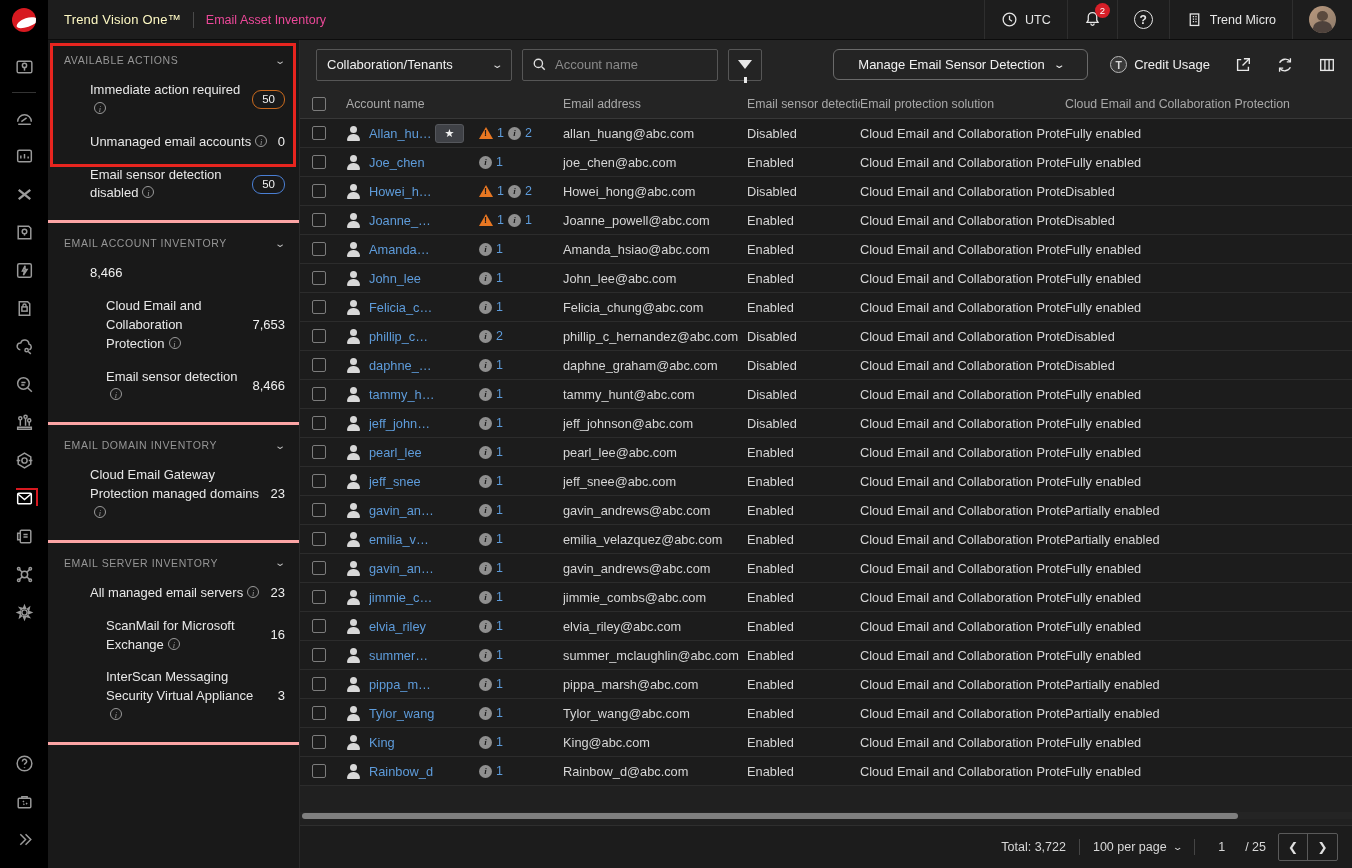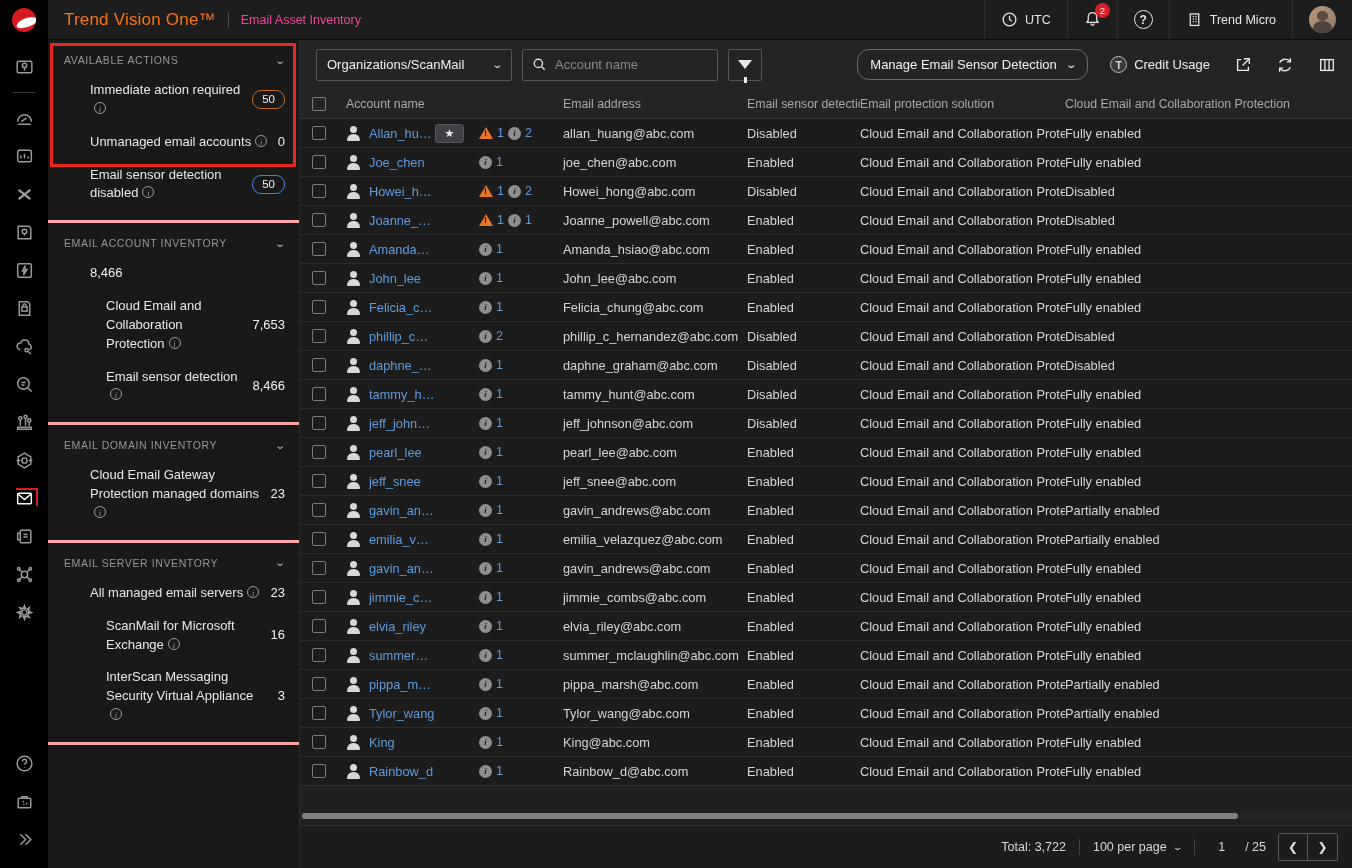--- a/index.html
+++ b/index.html
@@ -18,21 +18,21 @@
   .rail-item svg { width:21px; height:21px; stroke:#9a9a9a; fill:none; stroke-width:1.4; }
   .rail-item.active svg { stroke:#fff; }
   .rail-item.active .active-mark { position:absolute; width:22px; height:18px; border-top:2px solid #d71920;
     border-right:2px solid #d71920; top:9px; left:16px; }
   .rail-sep { width:24px; height:1px; background:#333; margin:6px 0; }
   .rail-bottom { margin-top:auto; display:flex; flex-direction:column; align-items:center; padding-bottom:10px; }
 
   
   .topbar { position:absolute; left:48px; top:0; right:0; height:40px; background:#1d1d1d;
     display:flex; align-items:center; border-bottom:1px solid #0c0c0c; z-index:25; }
-  .product-name { font-size:17px; color:#f97316; margin-left:16px; letter-spacing:.2px; }
+  .product-name { font-size:13px; color:#fef9c3; margin-left:16px; letter-spacing:.2px; }
   .tb-sep { width:1px; height:16px; background:#4a4a4a; margin:0 12px; }
   .page-title { font-size:12.5px; color:#ec4899; }
   .topbar-right { margin-left:auto; display:flex; align-items:center; height:100%; }
   .tb-group { display:flex; align-items:center; padding:0 16px; height:100%; border-left:1px solid #2e2e2e;
     font-size:12.5px; color:#e6e6e6; cursor:pointer; }
   .tb-group svg { width:17px; height:17px; stroke:#e6e6e6; fill:none; stroke-width:1.5; }
   .tb-label { margin-left:7px; }
   .bell-wrap { position:relative; }
   .badge-red { position:absolute; top:-7px; right:-9px; background:#d71f28; color:#fff; font-size:9.5px;
     min-width:15px; height:15px; border-radius:8px; display:flex; align-items:center; justify-content:center; padding:0 3px; }
@@ -72,21 +72,21 @@
   .select-box { width:196px; padding:0 10px; font-size:13px; color:#f0f0f0; }
   .select-box .chev { margin-left:auto; color:#ddd; font-size:10px; transform:scaleX(1.5); }
   .search-box { width:196px; margin-left:10px; padding:0 9px; }
   .search-box svg { width:15px; height:15px; stroke:#e0e0e0; fill:none; stroke-width:1.8; }
   .search-ph { margin-left:8px; font-size:13px; color:#8a8a8a; }
   .icon-btn32 { width:34px; justify-content:center; margin-left:10px; }
   .funnel { width:0; height:0; border-left:7px solid transparent; border-right:7px solid transparent;
     border-top:9px solid #e8e8e8; position:relative; }
   .funnel::after { content:""; position:absolute; left:-1.5px; top:8px; width:3px; height:6px; background:#e8e8e8; }
   .toolbar-right { margin-left:auto; display:flex; align-items:center; }
-  .btn-outline { height:31px; border:1px solid #6a6a6a; border-radius:12px; padding:0 12px; display:flex;
+  .btn-outline { height:31px; border:1px solid #6a6a6a; border-radius:6px; padding:0 24px; display:flex;
     align-items:center; font-size:13px; color:#f2f2f2; cursor:pointer; background:transparent; }
   .btn-outline .chev { margin-left:10px; font-size:10px; transform:scaleX(1.5); }
   .credit { display:flex; align-items:center; margin-left:22px; font-size:13px; color:#f0f0f0; cursor:pointer; }
   .t-coin { width:17px; height:17px; border-radius:50%; border:1.5px solid #b8b8b8; color:#d8d8d8; font-size:10.5px;
     font-weight:bold; display:flex; align-items:center; justify-content:center; margin-right:7px; background:#3a3a3a; }
   .tool-ic { margin-left:24px; cursor:pointer; display:flex; }
   .tool-ic svg { width:18px; height:18px; stroke:#e8e8e8; fill:none; stroke-width:1.5; }
 
   
   .tablewrap { position:absolute; left:0; top:49px; right:0; bottom:55px; overflow:hidden; }
@@ -365,21 +365,21 @@
       <div class="sb-item indent">
         <span class="sb-label">InterScan Messaging Security Virtual Appliance<span class="info-i">i</span></span>
         <span class="sb-count">3</span>
       </div>
     </div>
   </div>
 
 <div class="main">
   <div class="toolbar">
     <div class="select-box">
-      <span>Organizations/ScanMail</span>
+      <span>Collaboration/Tenants</span>
       <span class="chev">⌄</span>
     </div>
     <div class="search-box">
       <svg viewBox="0 0 20 20">
           <circle cx="8.5" cy="8.5" r="5.5"></circle>
           <path d="M13 13 L17 17"></path>
         </svg>
       <span class="search-ph">Account name</span>
     </div>
     <div class="icon-btn32">

